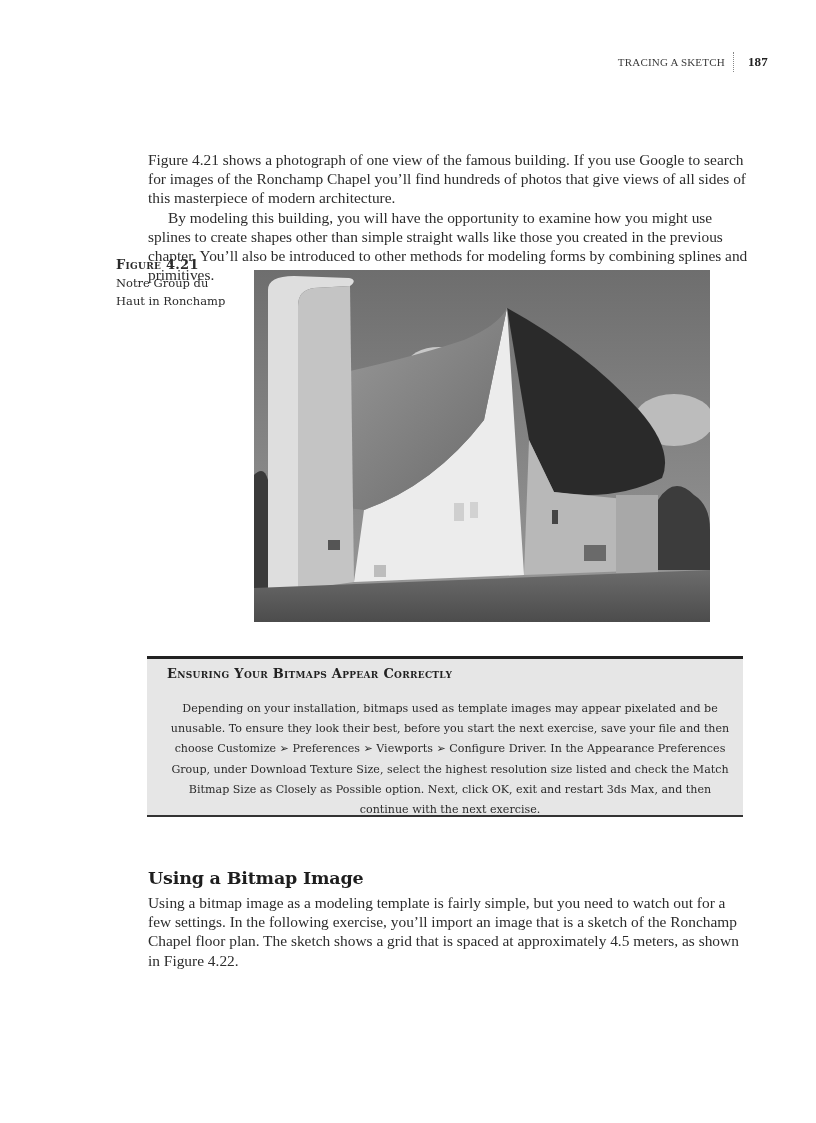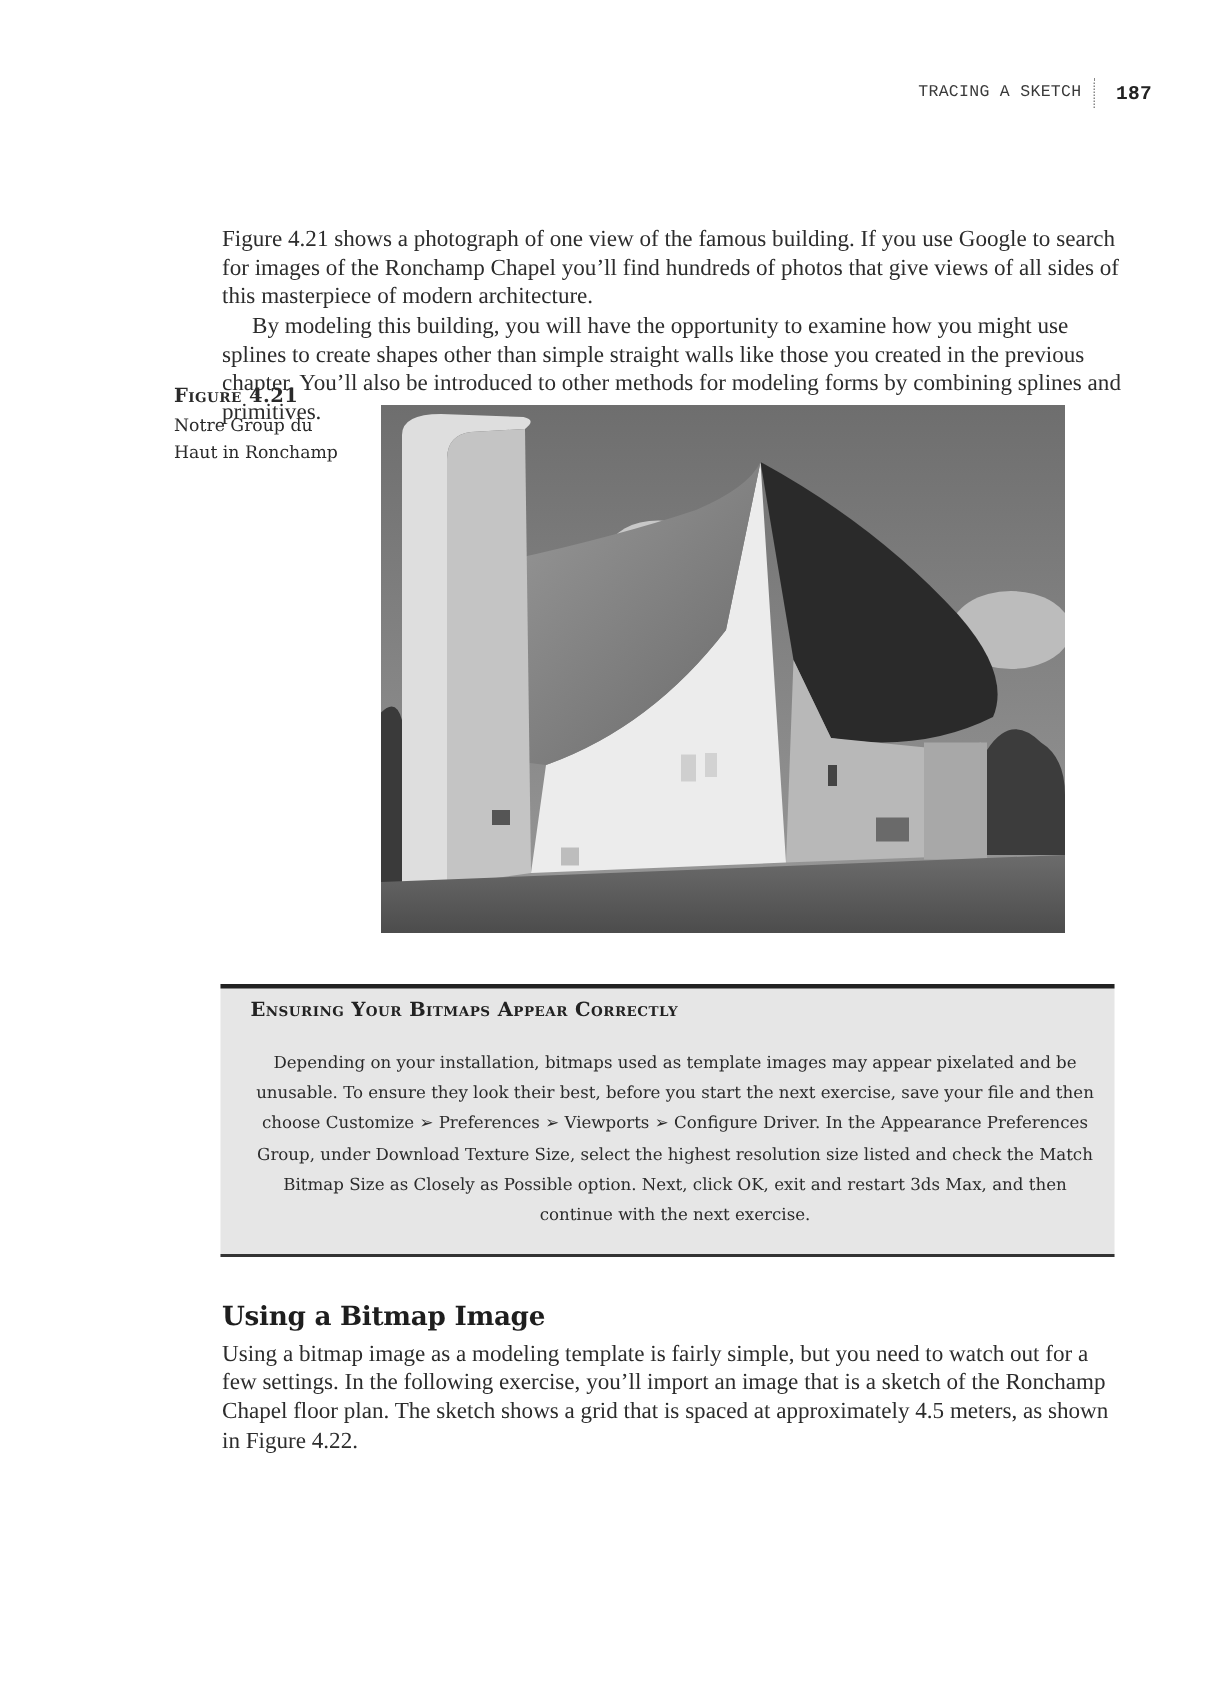--- a/index.html
+++ b/index.html
@@ -1,33 +1,33 @@
 <!DOCTYPE html>
 <html><head>
 <meta charset="utf-8">
 <style>
   html, body { margin: 0; padding: 0; background: #ffffff; }
   body { width: 816px; height: 1123px; position: relative; overflow: hidden; font-family: "DejaVu Serif", serif; color: #2a2a2a; }
-  .running-head { position: absolute; top: 52px; right: 48px; display: flex; align-items: center; font-family: Liberation Mono, monospace; font-size: 11px; letter-spacing: 0.2px; color: #3a3a3a; }
+  .running-head { position: absolute; top: 52px; right: 48px; display: flex; align-items: center; font-family: Liberation Serif, serif; font-size: 11px; letter-spacing: 0.2px; color: #3a3a3a; }
   .running-head .title { padding-right: 8px; }
   .running-head .sep { width: 0; height: 20px; border-left: 1px dotted #888; }
   .running-head .page { padding-left: 14px; font-weight: bold; font-size: 13px; color: #222; }
 
   .body-text { position: absolute; left: 148px; width: 600px; font-family: "Liberation Serif", serif; font-size: 15.4px; line-height: 19.2px; color: #2c2c2c; }
   .body-text p { margin: 0; }
   .body-text p.indent { text-indent: 20px; }
   #intro { top: 118px; margin-top: 32px; }
 
   .figure-caption { position: absolute; left: 116px; top: 256px; width: 130px; font-family: "DejaVu Serif", serif; font-size: 11.5px; line-height: 18px; color: #2a2a2a; }
   .figure-caption .fig-label { font-weight: bold; font-variant: small-caps; font-size: 13px; letter-spacing: 0.3px; }
 
   .photo { position: absolute; left: 254px; top: 270px; width: 456px; height: 352px; overflow: hidden; background: #8a8a8a; }
   .photo svg { display: block; }
 
-  .sidebar { position: absolute; left: 147px; top: 656px; width: 596px; height: 182px; background: #e6e6e6; border-top: 3px solid #222; border-bottom: 2px solid #333; box-sizing: border-box; }
+  .sidebar { position: absolute; left: 147px; top: 656px; width: 596px; height: 161px; background: #e6e6e6; border-top: 3px solid #222; border-bottom: 2px solid #333; box-sizing: border-box; }
   .sidebar .sb-title { position: absolute; left: 20px; top: 7px; font-family: "DejaVu Serif", serif; font-weight: bold; font-variant: small-caps; font-size: 13px; letter-spacing: 0.3px; color: #222; }
   .sidebar .sb-body { position: absolute; left: 20px; top: 40px; width: 566px; font-family: "DejaVu Serif", serif; font-size: 11.1px; line-height: 20.2px; color: #2a2a2a; text-align: center; }
 
   .section-heading { position: absolute; left: 148px; top: 868px; font-family: "DejaVu Serif", serif; font-weight: bold; font-size: 17.5px; color: #1e1e1e; letter-spacing: -0.2px; }
   #section-body { top: 893px; }
 </style>
 </head>
 <body>
 
 <div class="running-head">

